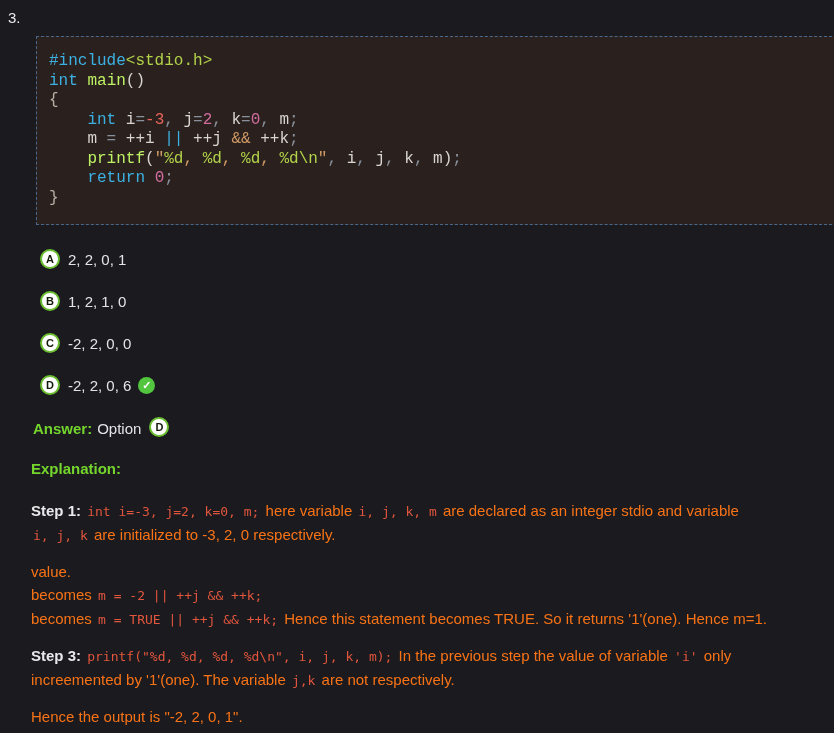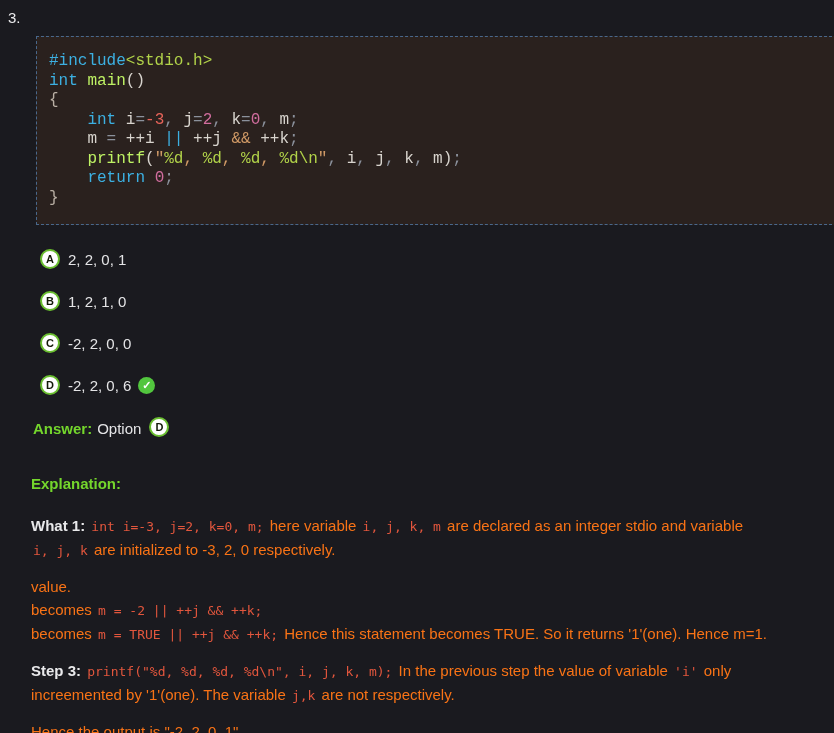--- a/index.html
+++ b/index.html
@@ -51,21 +51,21 @@
     width:17px;height:17px;border-radius:50%;
     background:#52c63e;color:#ffffff;
     font-size:11px;font-weight:700;line-height:17px;text-align:center;
     margin-left:7px;flex:0 0 auto;
   }
   
   .answer-row{margin:17px 0 0 33px;display:flex;align-items:flex-end;font-size:15px;}
   .green-bold{color:#74d62c;font-weight:700;}
   .answer-prefix{color:#e4e4e6;margin:0 8px 0 5px;}
   
-  .explanation-heading{margin:38px 0 0 31px;font-size:15px;}
+  .explanation-heading{margin:23px 0 0 31px;font-size:15px;}
   .steps{margin-left:31px;}
   .step{margin-top:13px;}
   .step:first-child{margin-top:22px;}
   .step-line{font-size:15px;line-height:23px;white-space:pre;}
   .seg-b{font-weight:700;color:#e9e9eb;}
   .seg-t{color:#f97316;}
   .seg-c{
     font-family:"DejaVu Sans Mono",monospace;
     font-size:13px;color:#e2563d;padding:0 2px;
   }
@@ -103,21 +103,21 @@
 <div class="answer-row">
   <span class="green-bold">Answer:</span>
   <span class="answer-prefix">Option</span>
   <span class="opt-badge">D</span>
 </div>
 
 <div class="explanation-heading green-bold">Explanation:</div>
 
 <div class="steps" id="steps">
     <div class="step">
-      <div class="step-line"><span class="seg-b">What 1: </span><span class="seg-c">int i=-3, j=2, k=0, m;</span><span class="seg-t"> here variable </span><span class="seg-c">i, j, k, m</span><span class="seg-t"> are declared as an integer stdio and variable</span></div>
+      <div class="step-line"><span class="seg-b">Step 1: </span><span class="seg-c">int i=-3, j=2, k=0, m;</span><span class="seg-t"> here variable </span><span class="seg-c">i, j, k, m</span><span class="seg-t"> are declared as an integer stdio and variable</span></div>
       <div class="step-line"><span class="seg-c">i, j, k</span><span class="seg-t"> are initialized to -3, 2, 0 respectively.</span></div>
     </div>
     <div class="step">
       <div class="step-line"><span class="seg-t">value.</span></div>
       <div class="step-line"><span class="seg-t">becomes </span><span class="seg-c">m = -2 || ++j &amp;&amp; ++k;</span></div>
       <div class="step-line"><span class="seg-t">becomes </span><span class="seg-c">m = TRUE || ++j &amp;&amp; ++k;</span><span class="seg-t"> Hence this statement becomes TRUE. So it returns '1'(one). Hence m=1.</span></div>
     </div>
     <div class="step">
       <div class="step-line"><span class="seg-b">Step 3: </span><span class="seg-c">printf("%d, %d, %d, %d\n", i, j, k, m);</span><span class="seg-t"> In the previous step the value of variable </span><span class="seg-c">'i'</span><span class="seg-t"> only</span></div>
       <div class="step-line"><span class="seg-t">increemented by '1'(one). The variable </span><span class="seg-c">j,k</span><span class="seg-t"> are not respectively.</span></div>

